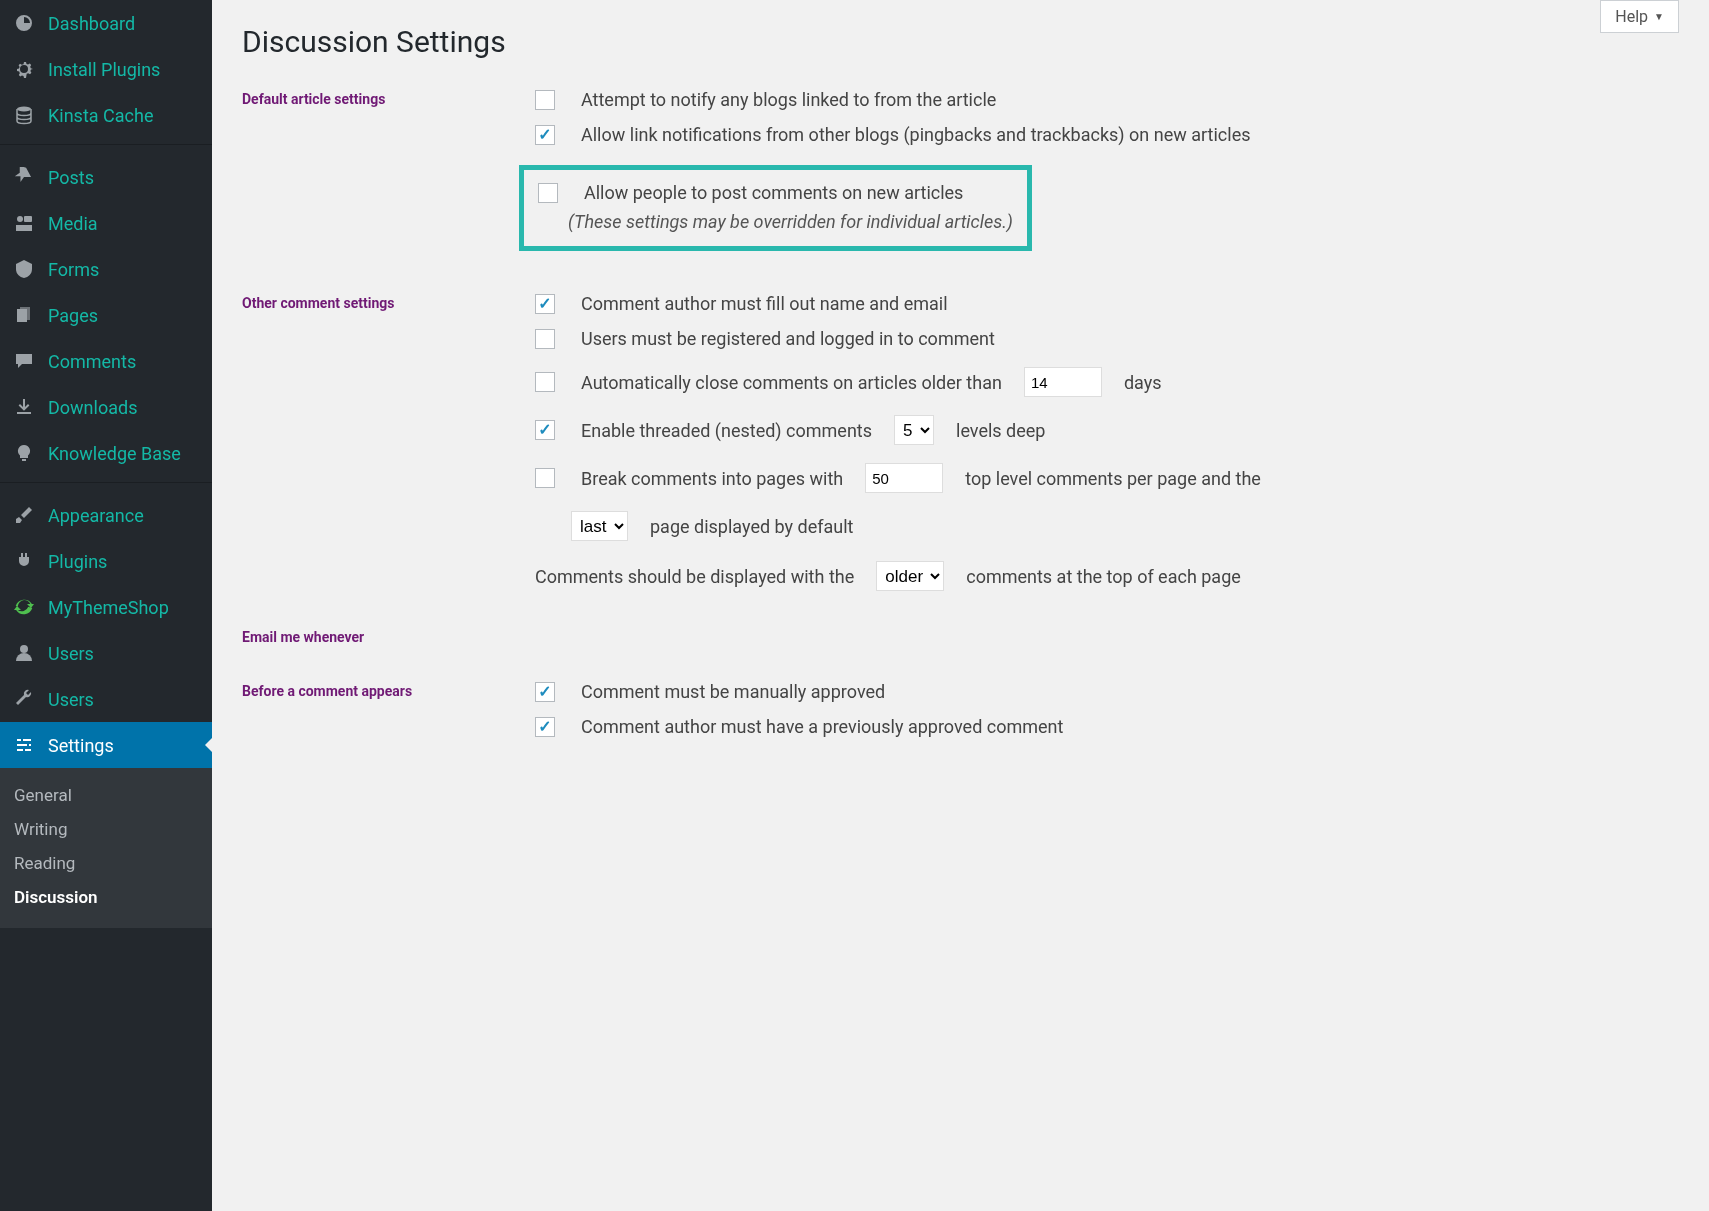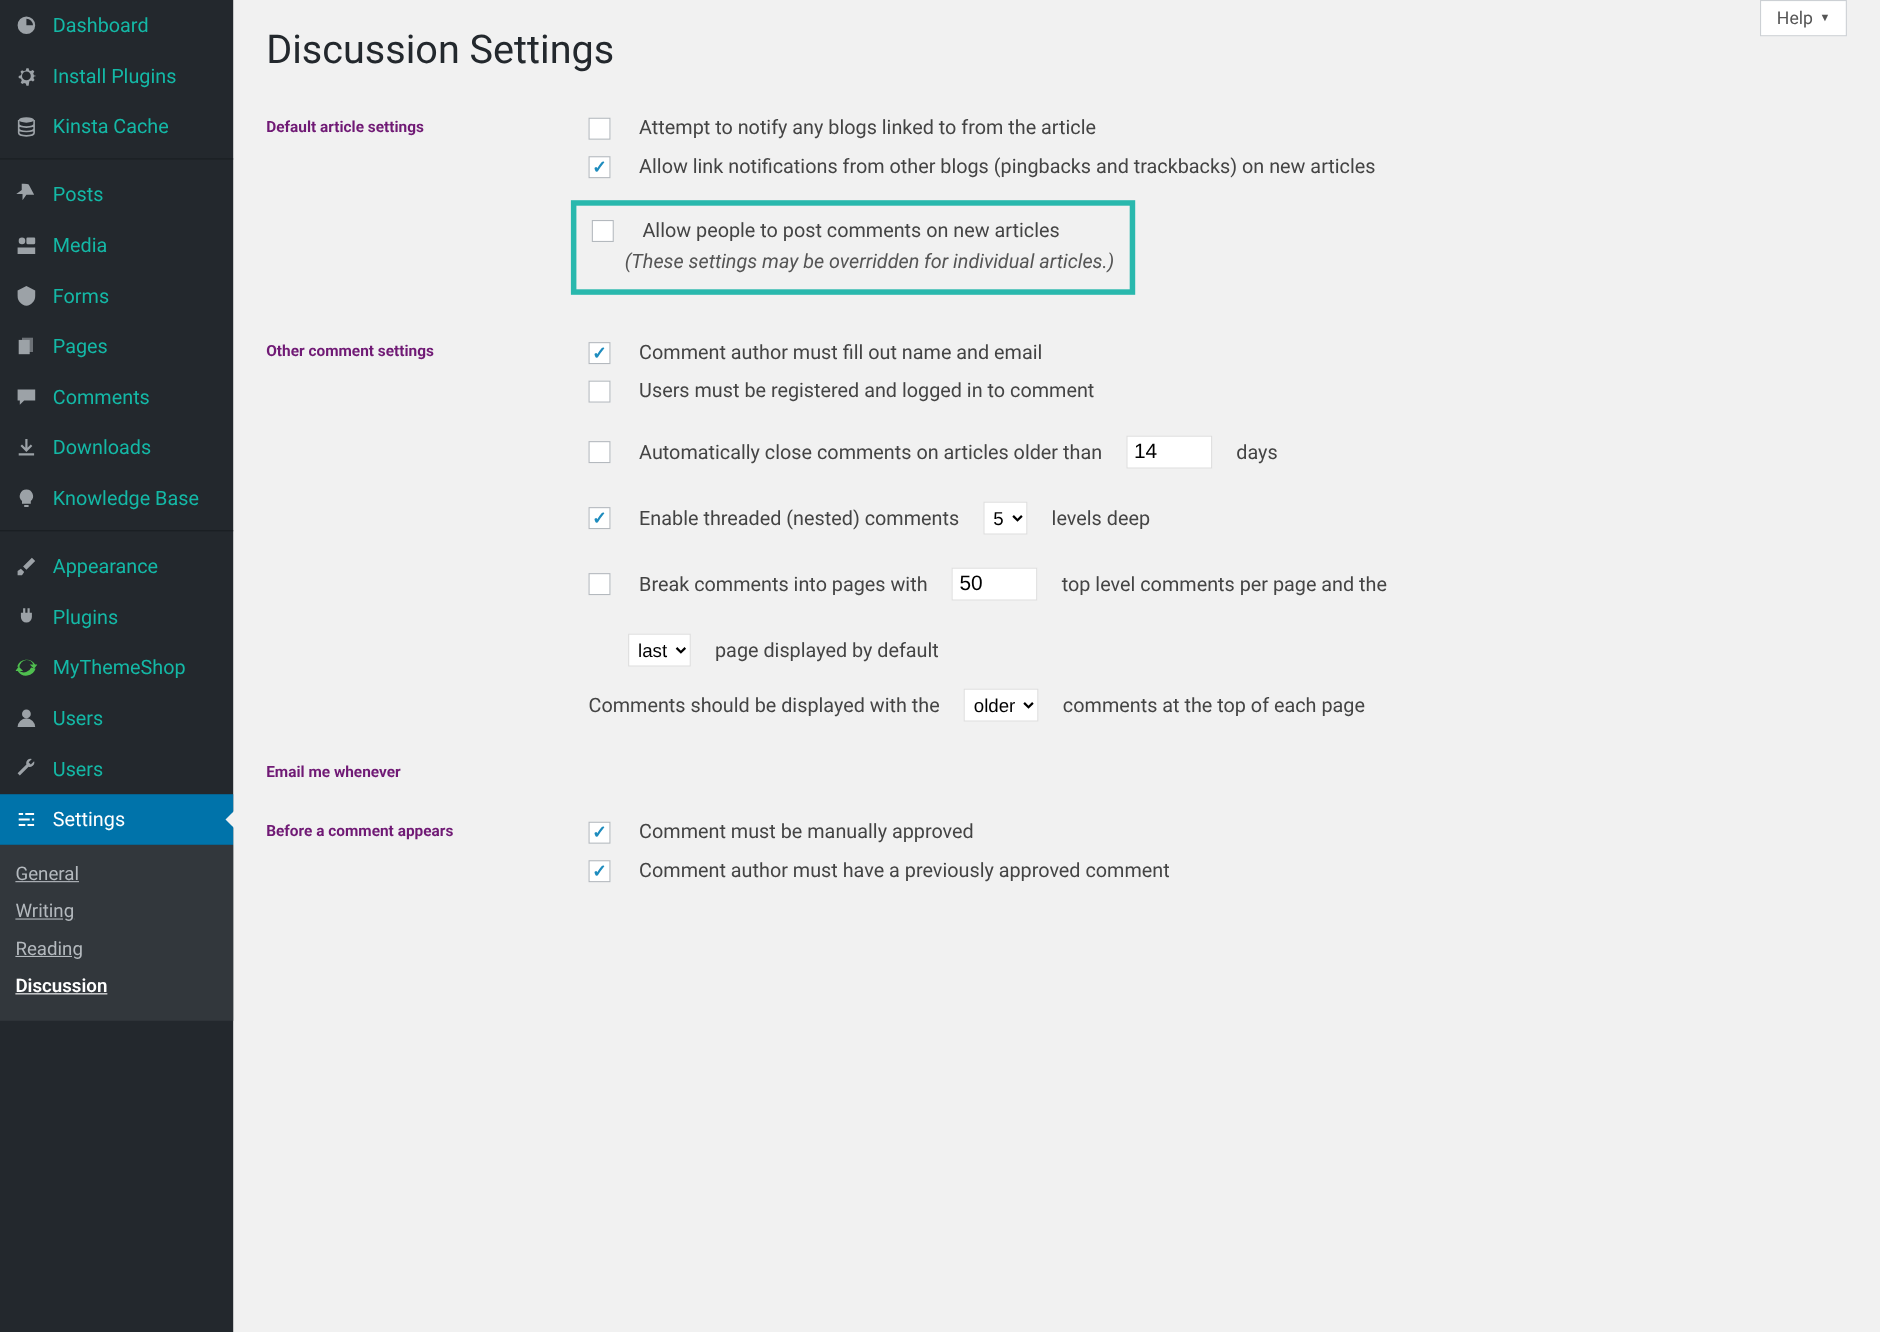--- a/index.html
+++ b/index.html
@@ -54,21 +54,20 @@
 .sidebar-sep { height: 10px; border-top: 1px solid #1a1e22; margin-top: 6px; }
 .submenu {
   background: #32373c;
   padding: 10px 0 14px 0;
 }
 .submenu-item {
   padding: 7px 14px;
   color: #b4b9be;
   font-size: 17px;
   cursor: pointer;
-  text-decoration: underline;
 }
 .submenu-item.current {
   color: #fff;
   font-weight: 600;
 }
 .main {
   flex: 1;
   padding: 0 30px 30px 30px;
   position: relative;
   min-width: 0;
@@ -83,23 +82,23 @@
   font-size: 16px;
   color: #555;
   cursor: pointer;
   display: flex;
   align-items: center;
   gap: 6px;
   text-align: center;
 }
 .help-tab .caret { font-size: 10px; }
 h1.page-title {
-  font-size: 36px;
+  font-size: 30px;
   font-weight: 400;
-  margin: 24px 0 40px 0;
+  margin: 24px 0 30px 0;
   color: #23282d;
 }
 .form-row { display: flex; align-items: flex-start; margin-bottom: 36px; }
 .form-row + .form-row { margin-top: 10px; }
 .row-label {
   width: 293px;
   font-weight: 700;
   font-size: 14px;
   color: #701a75;
   padding-top: 2px;
@@ -140,23 +139,23 @@
   padding: 12px 14px 14px 14px;
   margin: 6px 0 6px -16px;
   display: inline-block;
 }
 .note-italic { font-style: italic; color: #555; margin-left: 30px; margin-top: 8px; font-size: 18px; }
 input.num {
   width: 60px;
   height: 30px;
   border: 1px solid #ddd;
   background: #fff;
-  font-size: 19px;
+  font-size: 15px;
   padding: 2px 6px;
-  margin: 16px 6px;
+  margin: 4px 6px;
 }
 input.num.wide { width: 78px; }
 select.sel {
   height: 30px;
   border: 1px solid #ddd;
   background: #fff;
   font-size: 17px;
   padding: 2px 4px;
   margin: 0 6px;
 }

